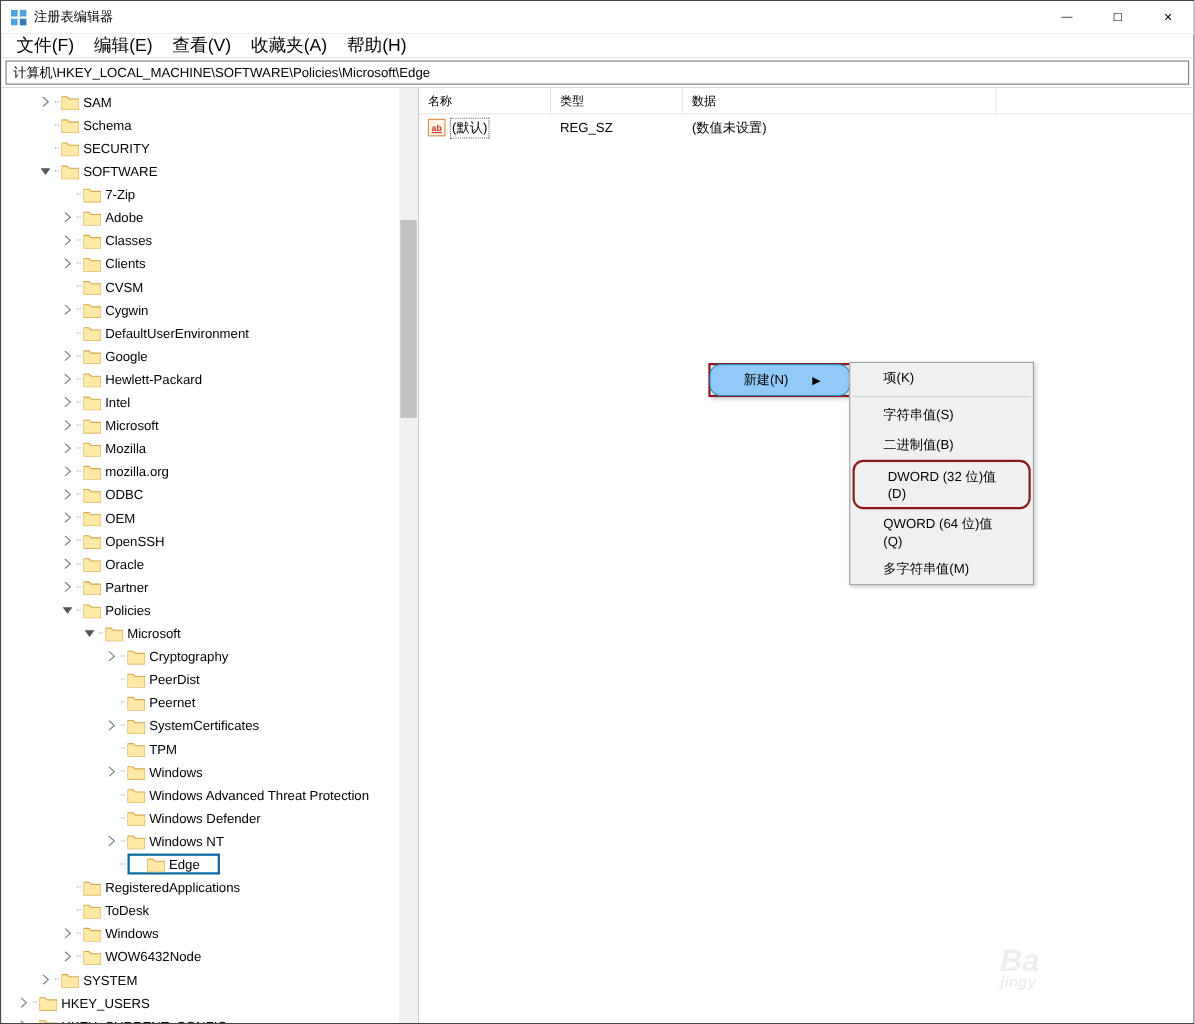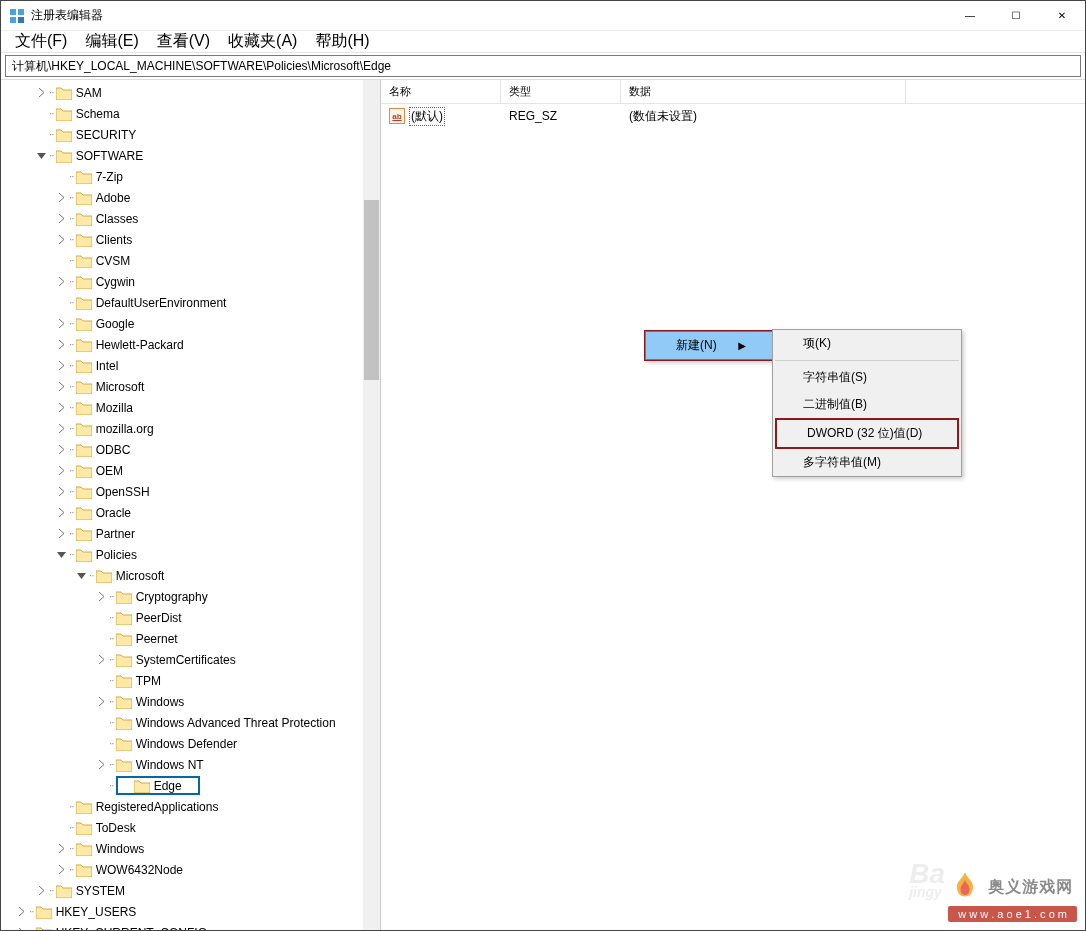--- a/index.html
+++ b/index.html
@@ -27,21 +27,21 @@
 .highlight-red { border: 2px solid #0369a1; padding: 0 16px; display: inline-flex; align-items: center; height: 19px; }
 .list-pane { flex: 1; display: flex; flex-direction: column; position: relative; }
 .list-header { height: 24px; display: flex; border-bottom: 1px solid #e5e5e5; }
 .list-header-col { padding: 4px 8px; border-right: 1px solid #e5e5e5; font-size: 11px; }
 .list-body { flex: 1; padding: 2px 0; position: relative; }
 .list-row { display: flex; height: 20px; align-items: center; }
 .list-cell { padding: 0 8px; font-size: 12px; display: flex; align-items: center; }
 .string-icon { width: 16px; height: 16px; margin-right: 4px; background: #fff2e6; border: 1px solid #d48f4a; display: flex; align-items: center; justify-content: center; font-size: 8px; color: #c0392b; font-weight: bold; text-decoration: underline; }
 .dotted { border: 1px dotted #666; padding: 0 1px; }
 .context-menu { position: absolute; background: #f0f0f0; border: 1px solid #a0a0a0; box-shadow: 2px 2px 4px rgba(0,0,0,.2); font-size: 12px; z-index: 10; }
-.cm-item { padding: 5px 26px 5px 30px; display: flex; align-items: center; justify-content: space-between; }
+.cm-item { padding: 5px 26px 5px 30px; display: flex; align-items: center; justify-content: space-between; border-radius: 10px; }
 .cm-item.hover { background: #91c9f7; border: 1px solid #2a8dd4; margin: -1px; padding: 5px 26px 5px 30px; }
 .cm-arrow { font-size: 10px; margin-left: 20px; }
 .cm-sep { height: 1px; background: #d0d0d0; margin: 3px 2px; }
 .red-box { border: 2px solid #8b1a1a; }
 .submenu { position: absolute; left: 100%; top: -1px; }
 .watermark { position: absolute; right: 8px; bottom: 8px; opacity: .85; z-index: 5; }
 .wm-logo { display: flex; align-items: center; gap: 6px; }
 .wm-char { width: 34px; height: 34px; }
 .wm-text { color: #777; font-size: 16px; font-weight: 600; letter-spacing: 1px; }
 .wm-url { background: #c0392b; color: #fff; font-size: 11px; padding: 2px 10px; border-radius: 2px; margin-top: 2px; text-align: center; }
@@ -549,50 +549,43 @@
             </div>
           <div class="list-cell" style="width:120px">REG_SZ</div>
           <div class="list-cell" style="width:285px">(数值未设置)</div>
         </div>
 
         <div class="context-menu red-box" style="left:263px; top:226px; width:130px;">
           <div class="cm-item hover">
               <span>新建(N)</span>
               <span class="cm-arrow">▶</span>
             </div>
-          <div class="context-menu submenu" style="width:190px; top:-3px;">
+          <div class="context-menu submenu" style="width:168px; top:-3px;">
             <div class="cm-item">
                 <span>项(K)</span>
               </div>
             <div class="cm-sep"></div>
             <div class="cm-item">
                 <span>字符串值(S)</span>
               </div>
             <div class="cm-item">
                 <span>二进制值(B)</span>
               </div>
             <div class="cm-item red-box" style="margin:0 2px">
                 <span>DWORD (32 位)值(D)</span>
               </div>
             <div class="cm-item">
+                <span>QWORD (64 位)值(Q)</span>
+              </div>
+            <div class="cm-item">
                 <span>多字符串值(M)</span>
               </div>
           </div>
         </div>
 
       </div>
     </div>
   </div>
 
   <div class="baidu-mark">
     <span>Ba</span><span class="baidu-sub">jingy</span>
   </div>
-  <div class="watermark">
-    <div class="wm-logo">
-      <svg class="wm-char" viewBox="0 0 34 34">
-          <path d="M17 2 C20 10 28 12 24 22 C22 28 12 28 10 22 C6 12 14 10 17 2 Z" fill="#f5a623"></path>
-          <path d="M17 10 C19 15 23 16 21 22 C20 26 14 26 13 22 C11 16 15 15 17 10 Z" fill="#e74c3c"></path>
-        </svg>
-      <span class="wm-text">奥义游戏网</span>
-    </div>
-    <div class="wm-url">w w w . a o e 1 . c o m</div>
-  </div>
 </div>
 
 </body></html>

